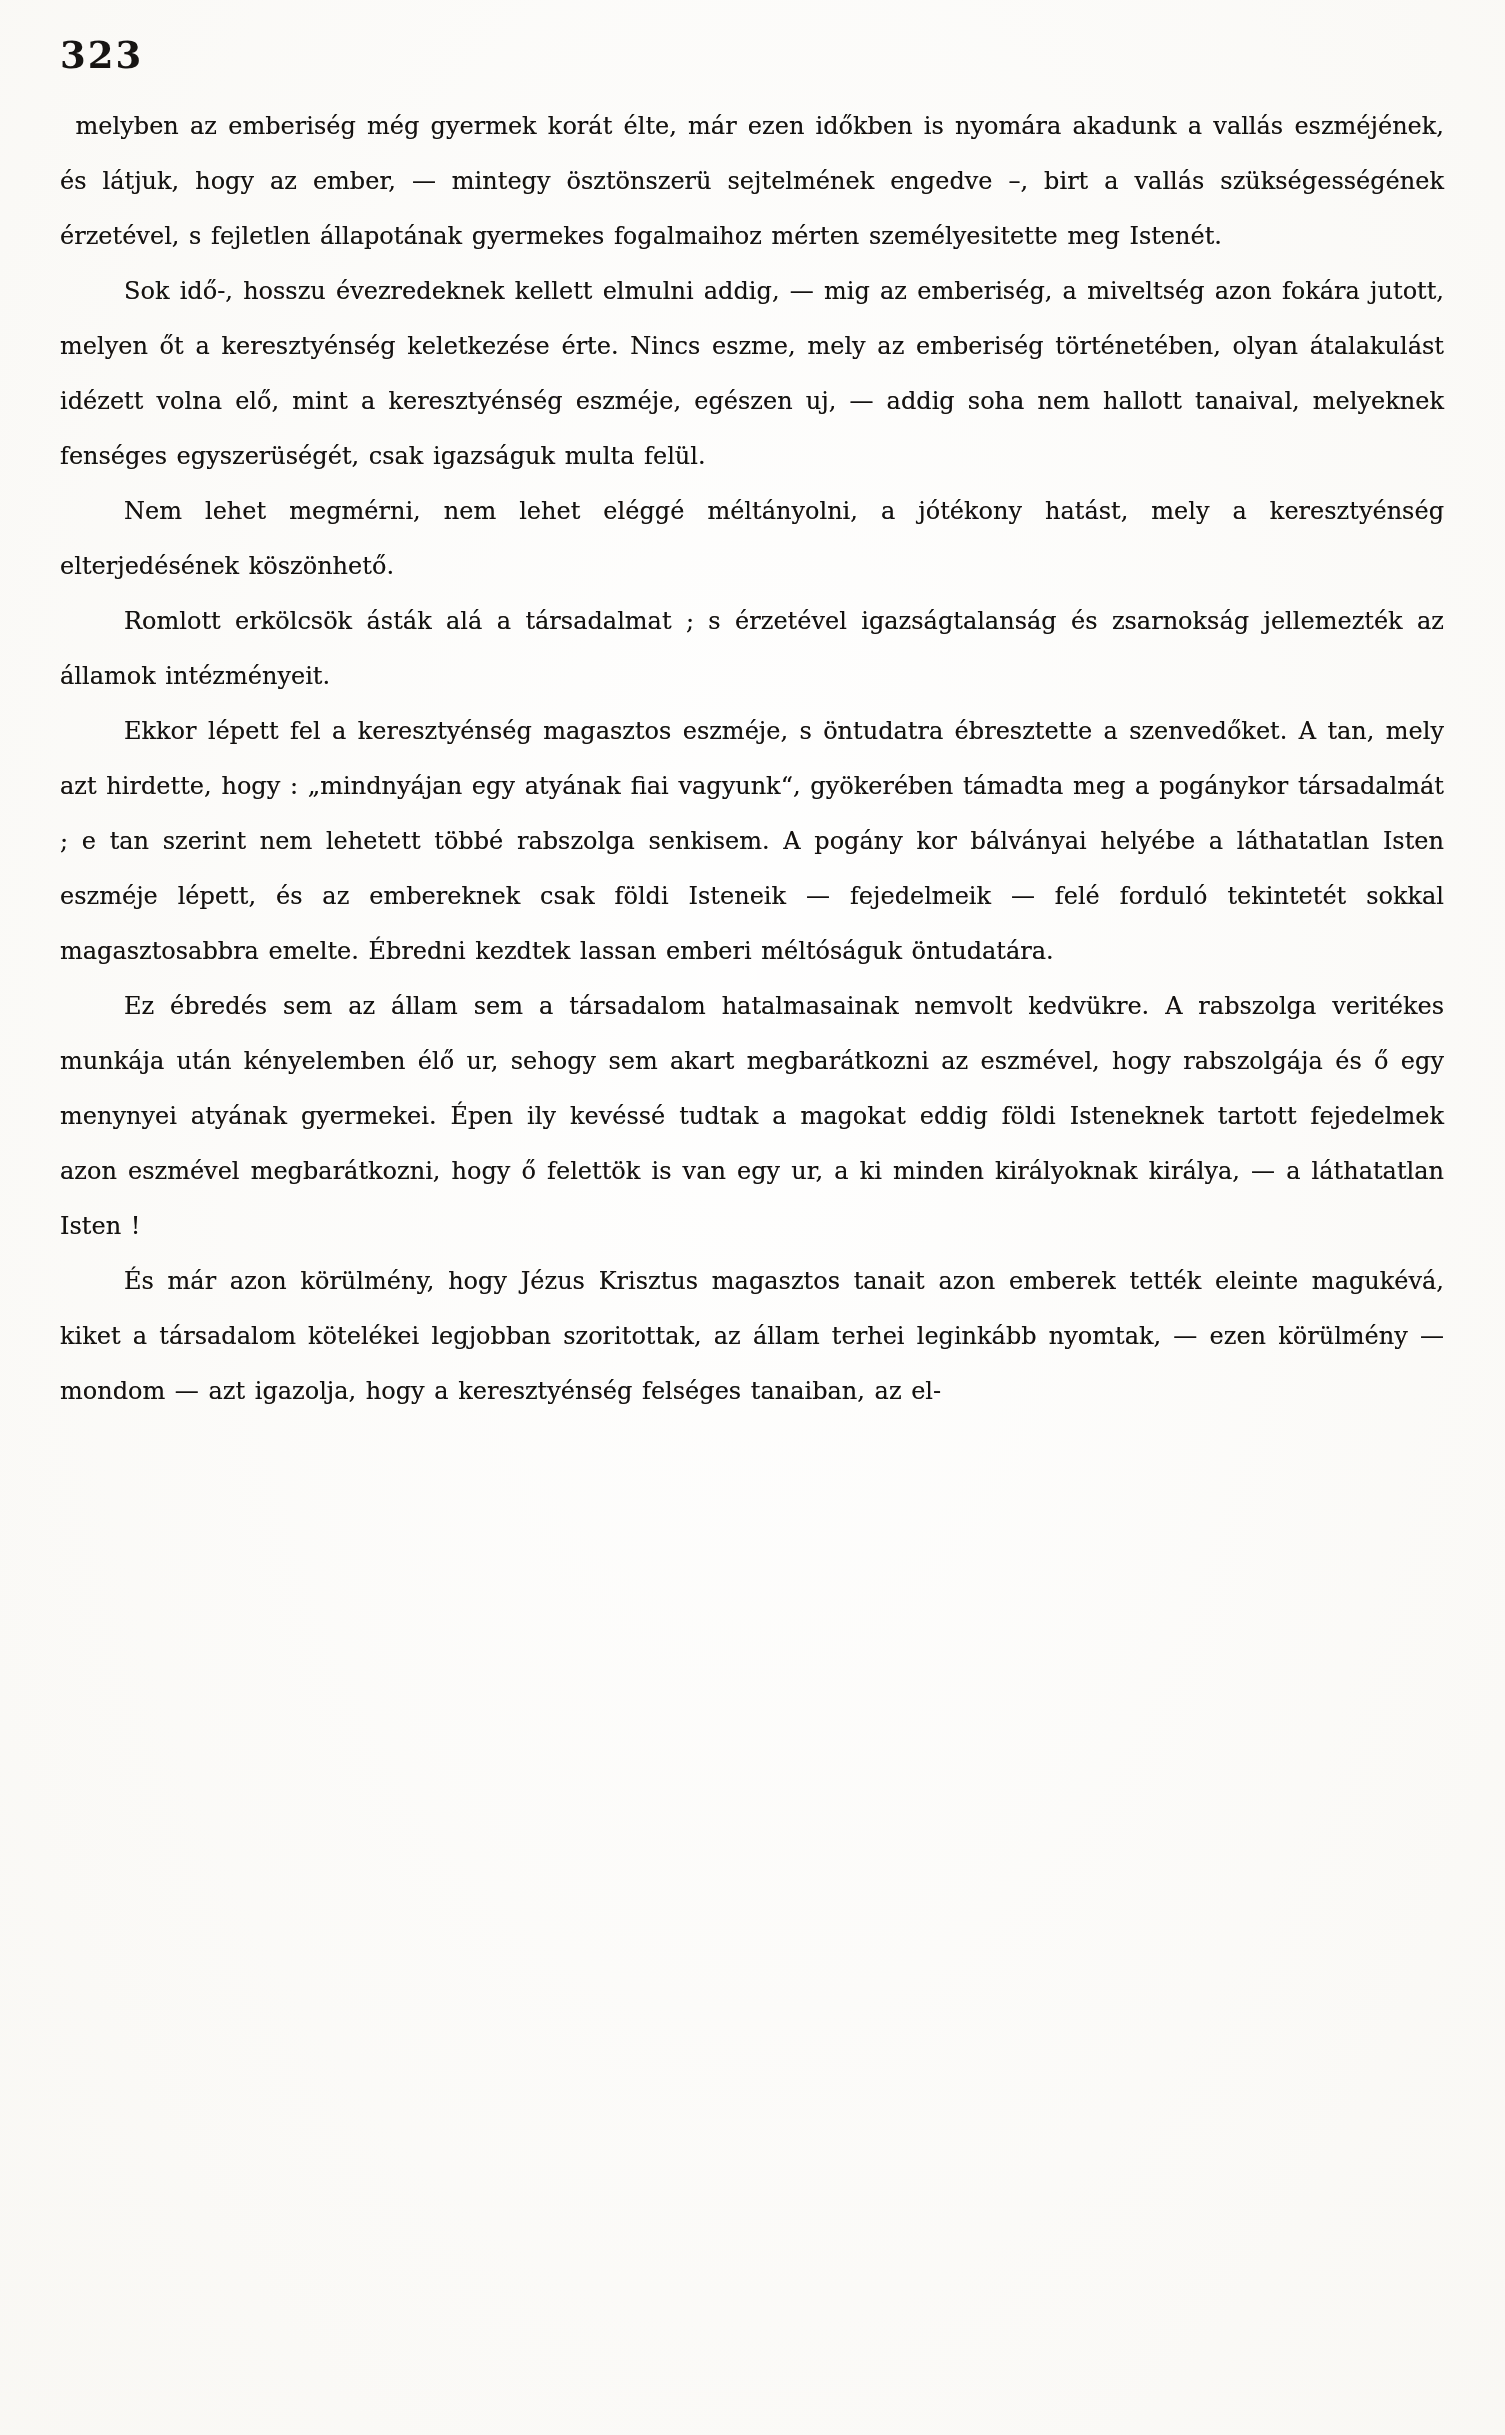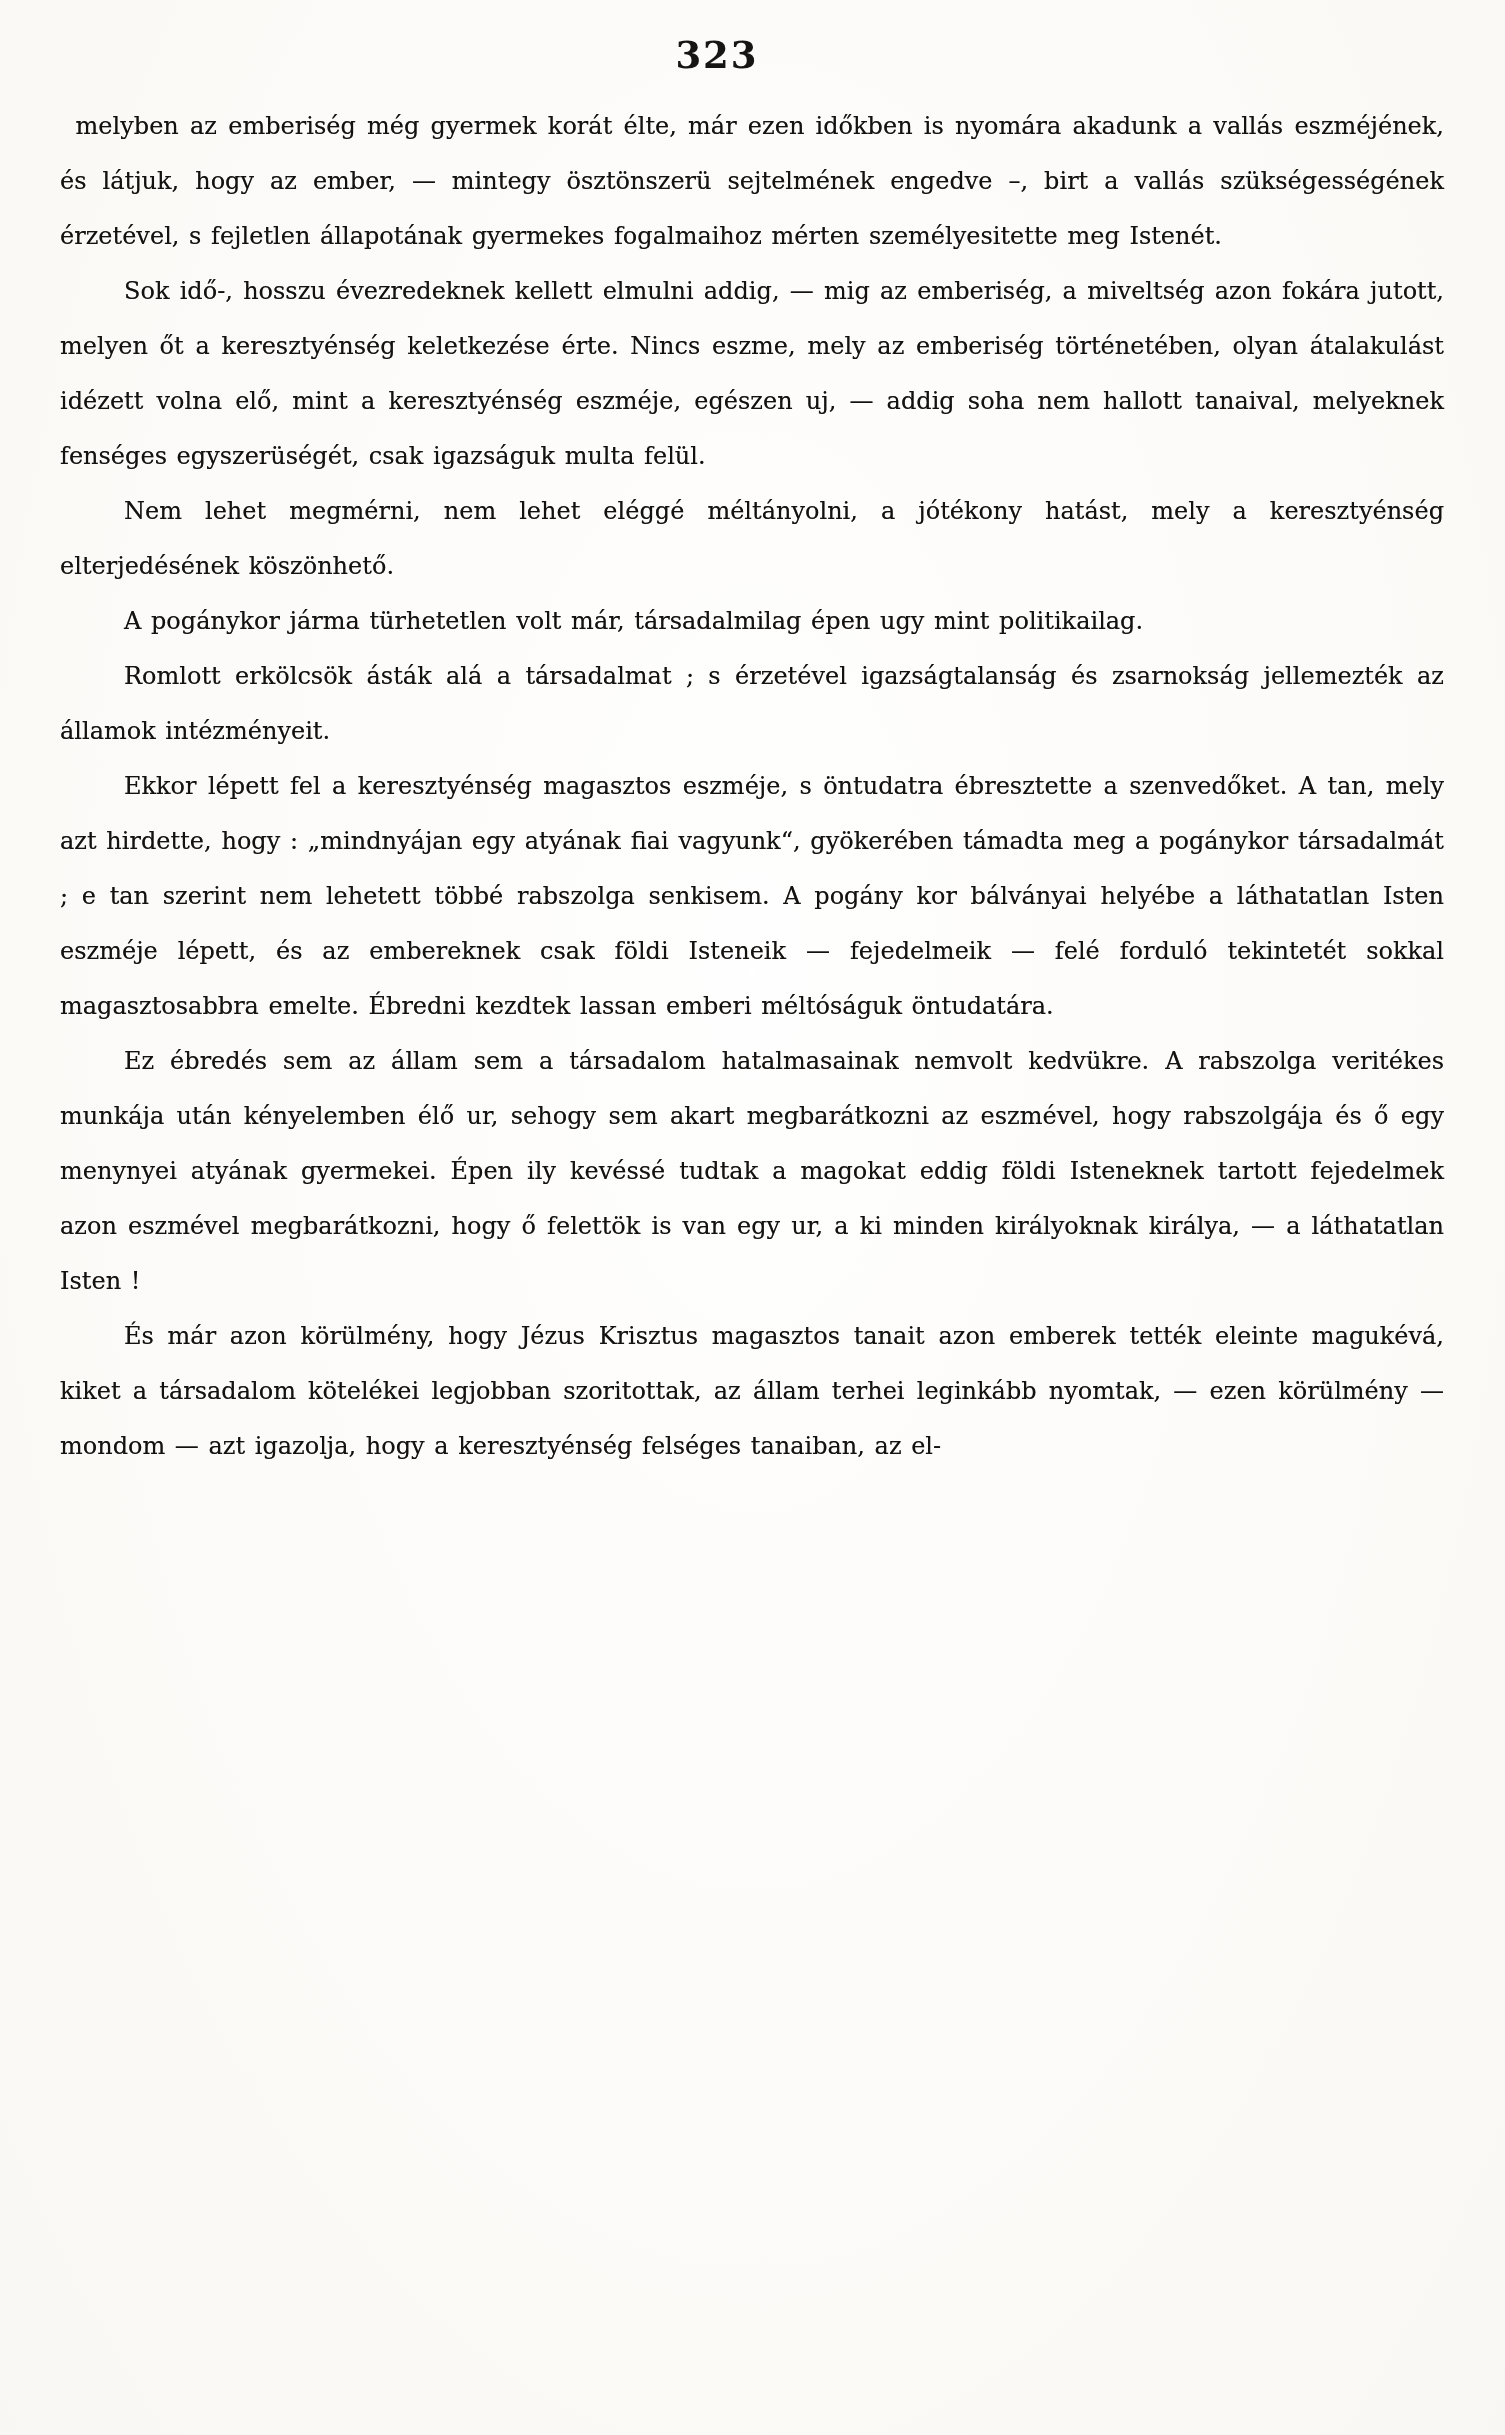--- a/index.html
+++ b/index.html
@@ -14,21 +14,21 @@
   }
   .page {
     width: 100%;
     height: 100%;
     padding: 33px 62px 19.5px 60px;
     background:
       radial-gradient(ellipse at 50% 40%, rgba(255,255,255,0.9), rgba(246,244,239,0.4)),
       #fbfaf7;
   }
   .page-number {
-    text-align: center;
+    text-align: left;
     padding-right: 70px;
     font-size: 37px;
     font-weight: bold;
     letter-spacing: 2px;
     color: #171513;
   }
   .text-block {
     margin-top: 21.5px;
     font-size: 24px;
     line-height: 55px;
@@ -48,20 +48,19 @@
 </head>
 <body>
 
 <div class="page">
   <div class="page-number">323</div>
 
   <div class="text-block">
     <p class="para first">melyben az emberiség még gyermek korát élte, már ezen időkben is nyomára akadunk a vallás eszméjének, és látjuk, hogy az ember, — mintegy ösztönszerü sejtelmének engedve –, birt a vallás szükségességének érzetével, s fejletlen állapotának gyermekes fogalmaihoz mérten személyesitette meg Istenét.</p>
     <p class="para">Sok idő-, hosszu évezredeknek kellett elmulni addig, — mig az emberiség, a miveltség azon fokára jutott, melyen őt a keresztyénség keletkezése érte. Nincs eszme, mely az emberiség történetében, olyan átalakulást idézett volna elő, mint a keresztyénség eszméje, egészen uj, — addig soha nem hallott tanaival, melyeknek fenséges egyszerüségét, csak igazságuk multa felül.</p>
     <p class="para">Nem lehet megmérni, nem lehet eléggé méltányolni, a jótékony hatást, mely a keresztyénség elterjedésének köszönhető.</p>
-    <p class="para">A pogánykor járma türhetetlen volt már, társadalmilag épen ugy mint politikailag.</p>
     <p class="para">Romlott erkölcsök ásták alá a társadalmat ; s érzetével igazságtalanság és zsarnokság jellemezték az államok intézményeit.</p>
     <p class="para">Ekkor lépett fel a keresztyénség magasztos eszméje, s öntudatra ébresztette a szenvedőket. A tan, mely azt hirdette, hogy : „mindnyájan egy atyának fiai vagyunk“, gyökerében támadta meg a pogánykor társadalmát ; e tan szerint nem lehetett többé rabszolga senkisem. A pogány kor bálványai helyébe a láthatatlan Isten eszméje lépett, és az embereknek csak földi Isteneik — fejedelmeik — felé forduló tekintetét sokkal magasztosabbra emelte. Ébredni kezdtek lassan emberi méltóságuk öntudatára.</p>
     <p class="para">Ez ébredés sem az állam sem a társadalom hatalmasainak nemvolt kedvükre. A rabszolga veritékes munkája után kényelemben élő ur, sehogy sem akart megbarátkozni az eszmével, hogy rabszolgája és ő egy menynyei atyának gyermekei. Épen ily kevéssé tudtak a magokat eddig földi Isteneknek tartott fejedelmek azon eszmével megbarátkozni, hogy ő felettök is van egy ur, a ki minden királyoknak királya, — a láthatatlan Isten !</p>
     <p class="para">És már azon körülmény, hogy Jézus Krisztus magasztos tanait azon emberek tették eleinte magukévá, kiket a társadalom kötelékei legjobban szoritottak, az állam terhei leginkább nyomtak, — ezen körülmény — mondom — azt igazolja, hogy a keresztyénség felséges tanaiban, az el-</p>
   </div>
 </div>
 
 
 </body></html>

